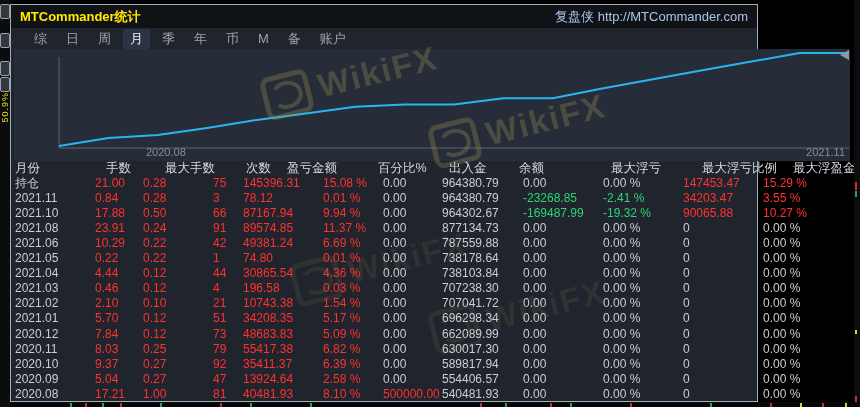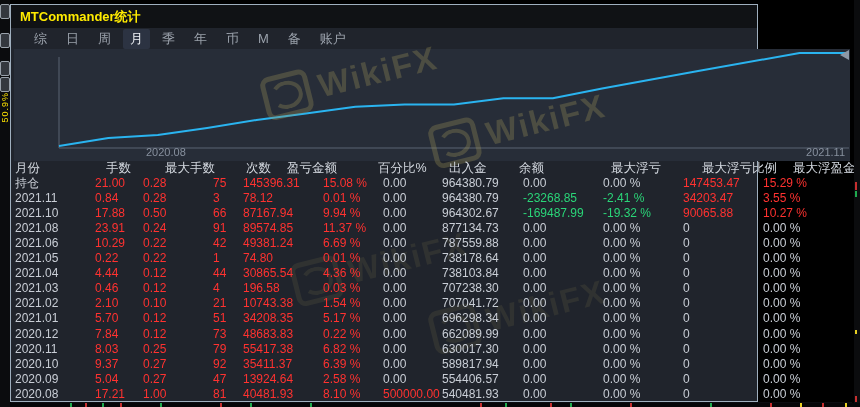--- a/index.html
+++ b/index.html
@@ -62,20 +62,21 @@
   <div class="lbox" style="top:33px"></div>
   <div class="lbox" style="top:61px"></div>
   <div class="lbox" style="top:77px"></div>
   <div class="vtext">50.9%</div>
 </div>
 
 <div class="win">
 
   <div class="titlebar">
     <span class="title">MTCommander统计</span>
+    <span class="brand">复盘侠 http://MTCommander.com</span>
   </div>
 
   <div class="menubar">
       <span class="mitem">综</span>
       <span class="mitem">日</span>
       <span class="mitem">周</span>
       <span class="mitem active">月</span>
       <span class="mitem">季</span>
       <span class="mitem">年</span>
       <span class="mitem">币</span>
@@ -267,21 +268,21 @@
           <div class="cell w">0.00 %</div>
           <div class="cell w">0</div>
           <div class="cell w">0.00 %</div>
         </div>
         <div class="trow">
           <div class="cell w">2020.12</div>
           <div class="cell r">7.84</div>
           <div class="cell r">0.12</div>
           <div class="cell r">73</div>
           <div class="cell r">48683.83</div>
-          <div class="cell r">0.22 %</div>
+          <div class="cell r">5.09 %</div>
           <div class="cell w">0.00</div>
           <div class="cell w">662089.99</div>
           <div class="cell w">0.00</div>
           <div class="cell w">0.00 %</div>
           <div class="cell w">0</div>
           <div class="cell w">0.00 %</div>
         </div>
         <div class="trow">
           <div class="cell w">2020.11</div>
           <div class="cell r">8.03</div>

